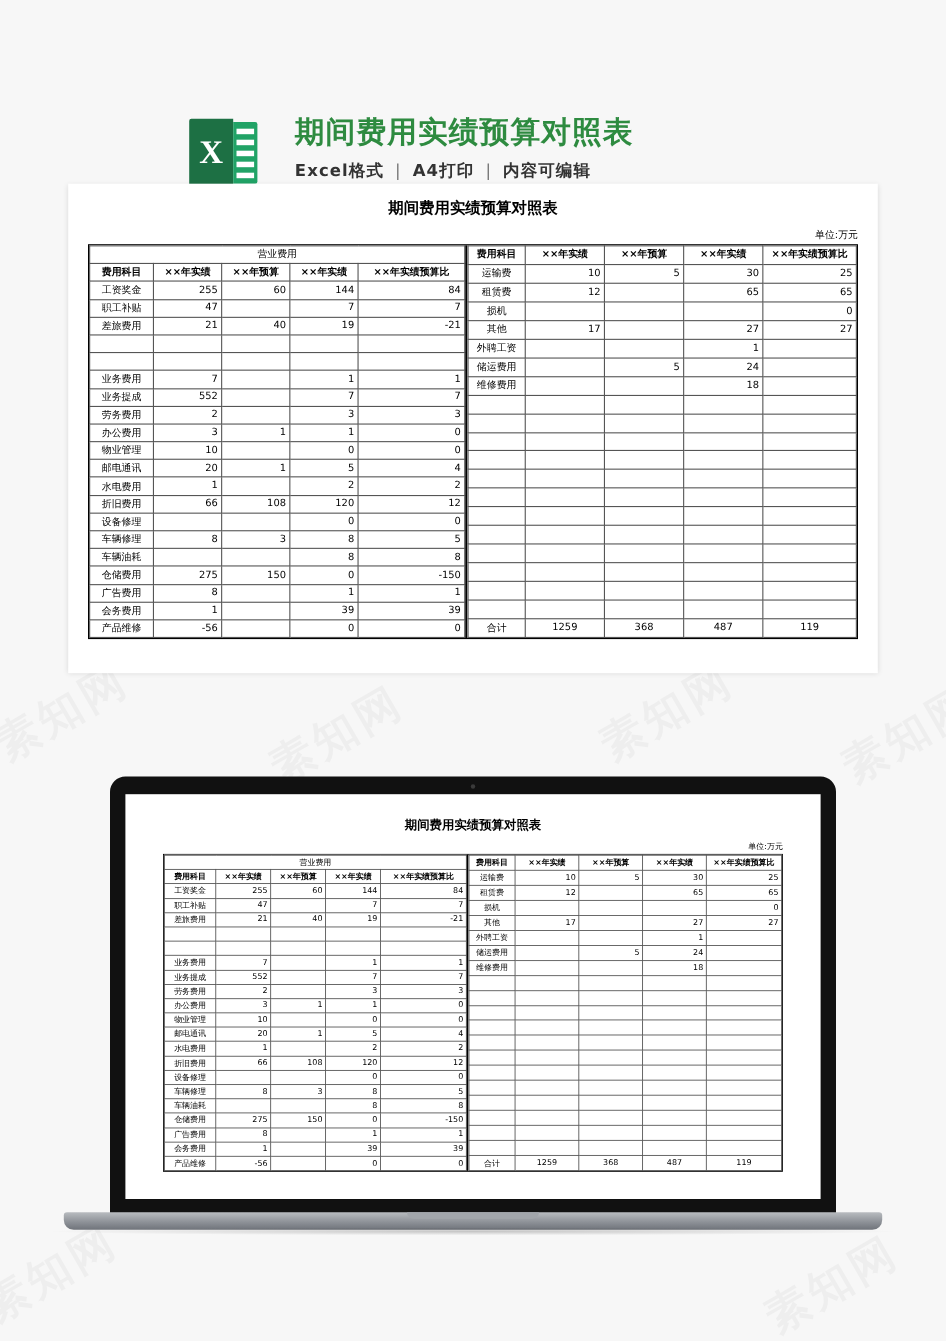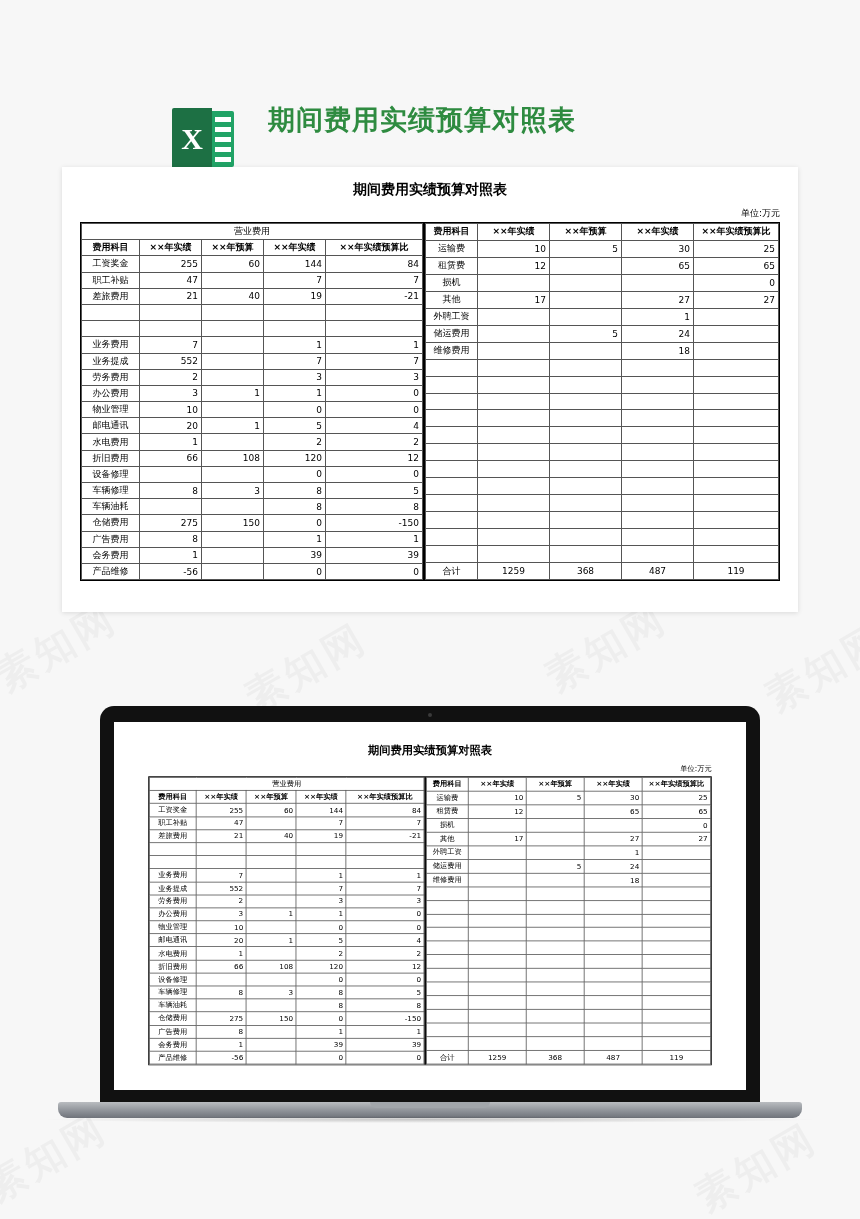--- a/index.html
+++ b/index.html
@@ -194,20 +194,23 @@
       </div>
     <div class="rbox">
         <i></i>
         <i></i>
         <i></i>
         <i></i>
         <i></i>
       </div>
   </div>
   <div class="title-main">期间费用实绩预算对照表</div>
+  <div class="title-sub">
+    <span>Excel格式</span><span class="sep">|</span><span>A4打印</span><span class="sep">|</span><span>内容可编辑</span>
+  </div>
 </div>
 
 <div class="card">
   <div class="doc-title">期间费用实绩预算对照表</div>
   <div class="unit">单位:万元</div>
   <div class="sheet-wrap">
     <table class="sheet lt">
       <colgroup>
           <col class="c0">
           <col class="c1">

